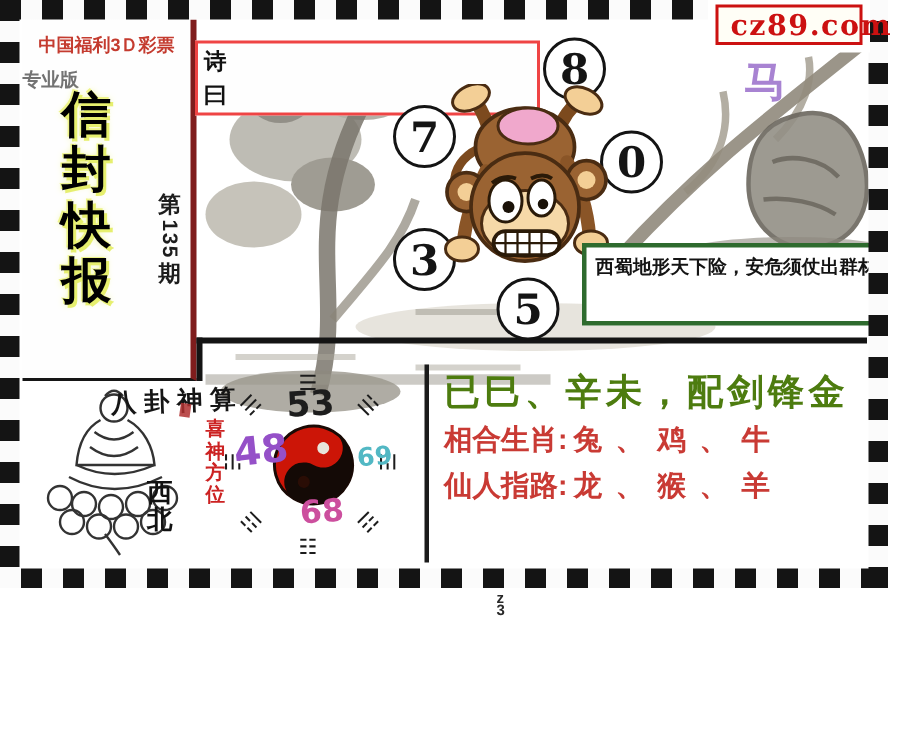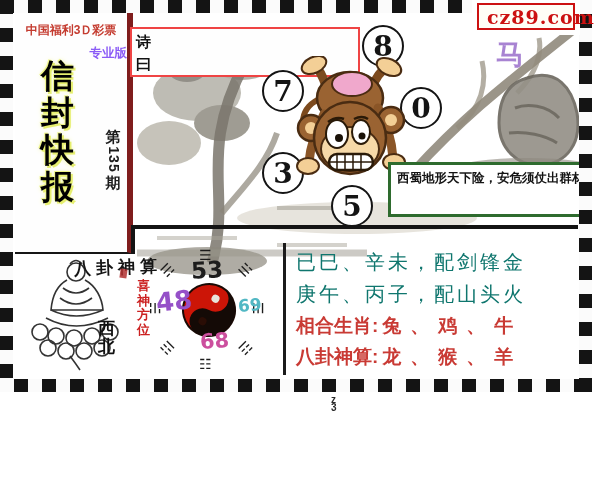--- a/index.html
+++ b/index.html
@@ -16,23 +16,23 @@
   .chk-right{left:579px;top:0;width:13px;height:392px;
     background:repeating-linear-gradient(180deg,#fbfbfb 0 14px,#141414 14px 28px);}
   
   .logo{position:absolute;left:477px;top:3px;width:98px;height:27px;z-index:9;
     background:#fffef6;border:2px solid #cc1111;box-shadow:0 0 0 5px #ffffff;
     display:flex;align-items:center;padding-left:5px;box-sizing:border-box;}
   .logo .sq{width:16px;height:16px;background:#f6ea39;margin-right:3px;}
   .logo .txt{color:#cc1111;font-family:"DejaVu Serif",serif;font-size:19px;font-weight:bold;letter-spacing:1px;}
   
   .sidebar{position:absolute;left:15px;top:13px;width:112px;height:239px;z-index:4;
-    border-right:6px solid #7f1d1d;border-bottom:2px solid #161616;background:#fefefe;}
+    border-right:4px solid #7f1d1d;border-bottom:2px solid #161616;background:#fefefe;}
   .org{margin-top:9px;text-align:center;color:#c43b2f;font-size:12px;font-weight:bold;}
-  .edition{margin-top:6px;text-align:right;color:#8b5cf6;font-size:12.5px;font-weight:bold;}
+  .edition{margin-top:6px;text-align:left;color:#737373;font-size:12.5px;font-weight:bold;}
   .big-title{position:absolute;left:26px;top:44px;width:37px;font-size:33px;line-height:37px;
     font-weight:bold;color:#000000;word-break:break-all;
     text-shadow:2px 2px 0 #e6ef6e,-1px -1px 0 #eef488,0 0 5px #f0f4a0;}
   .issue{position:absolute;left:88px;top:115px;width:20px;display:flex;flex-direction:column;
     align-items:center;color:#1d1d1d;font-weight:bold;font-size:15px;line-height:17px;}
   .issue .num{transform:rotate(90deg);font-size:14px;letter-spacing:1px;margin:6px 0;}
   
   .painting{position:absolute;left:127px;top:13px;width:452px;height:365px;z-index:2;}
   .watermark{position:absolute;left:496px;top:36px;z-index:3;font-size:28px;color:#9a6ecb;
     opacity:.85;font-weight:bold;}
@@ -73,21 +73,21 @@
   .bagua{position:absolute;left:149px;top:253px;width:120px;height:125px;z-index:5;}
   .bagua .yy{position:absolute;left:32px;top:29px;}
   .tri{position:absolute;font-size:14px;color:#1c1c1c;line-height:14px;}
   .bg-num{position:absolute;font-family:"DejaVu Sans",sans-serif;font-weight:bold;z-index:6;}
   .bg-top{left:42px;top:4px;font-size:23px;color:#1d1d1d;transform:rotate(-3deg);}
   .bg-left{left:7px;top:33px;font-size:26px;color:#9550c8;transform:rotate(-6deg);}
   .bg-right{left:89px;top:42px;font-size:17px;color:#52b8c4;transform:rotate(-5deg);}
   .bg-bottom{left:51px;top:76px;font-size:21px;color:#cc4f9e;transform:rotate(-4deg);}
   
   .pairs{position:absolute;left:296px;top:246px;width:282px;z-index:5;}
-  .pline{font-size:20px;font-weight:normal;color:#0f766e;letter-spacing:3px;line-height:32px;
+  .pline{font-size:24px;font-weight:bold;color:#4d7c0f;letter-spacing:3px;line-height:32px;
     white-space:nowrap;font-family:"Liberation Sans",sans-serif;}
   .rline{font-size:19px;font-weight:bold;color:#c93a34;line-height:31px;white-space:nowrap;}
   .rline .vals{letter-spacing:9px;margin-left:4px;}
   
   .footer-mark{position:absolute;left:331px;top:396px;width:9px;font-size:10px;line-height:8px;
     color:#2a2a2a;font-weight:bold;word-break:break-all;z-index:2;}
 </style>
 </head>
 <body>
 
@@ -232,26 +232,25 @@
       </g>
     </svg>
     <span class="bg-num bg-top">53</span>
     <span class="bg-num bg-left">48</span>
     <span class="bg-num bg-right">69</span>
     <span class="bg-num bg-bottom">68</span>
   </div>
 
   <div class="pairs">
     <div class="pline">已巳、辛未，配剑锋金</div>
-    <div class="pline">庚午、丙子，配山头火</div>
     <div class="rline">
       <span>相合生肖:</span><span class="vals">兔、鸡、牛</span>
     </div>
     <div class="rline">
-      <span>八卦神算:</span><span class="vals">龙、猴、羊</span>
+      <span>仙人指路:</span><span class="vals">龙、猴、羊</span>
     </div>
   </div>
 
   <div class="chk chk-top"></div>
   <div class="chk chk-bottom"></div>
   <div class="chk chk-left"></div>
   <div class="chk chk-right"></div>
 
   <div class="logo">
     <span class="sq"></span>

